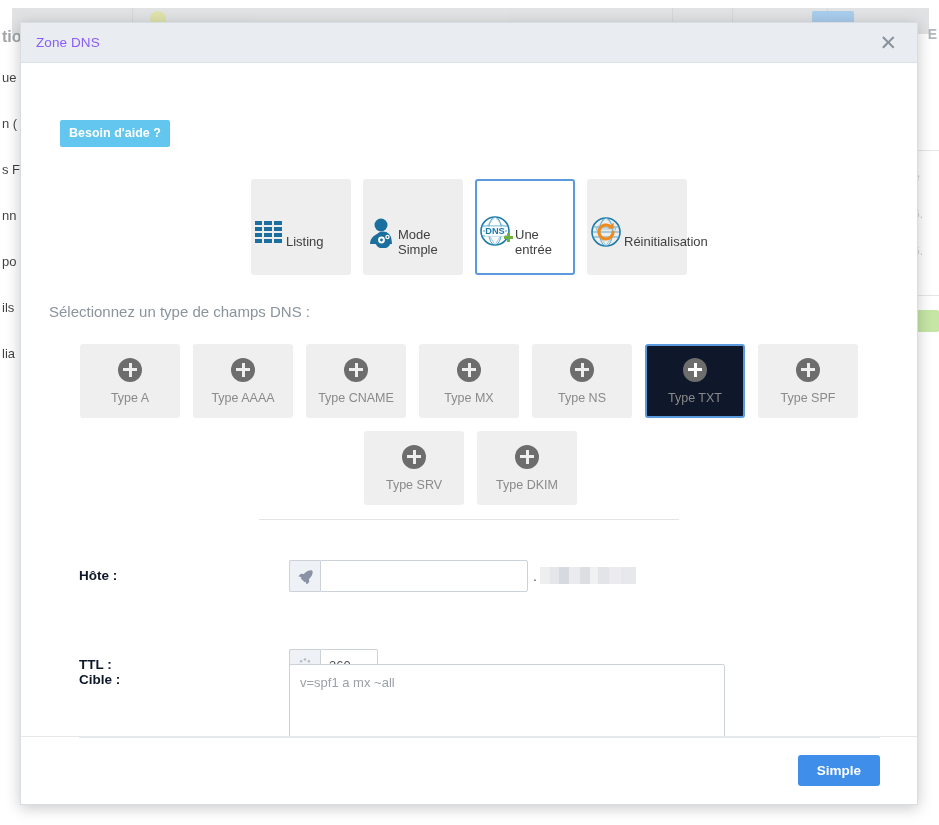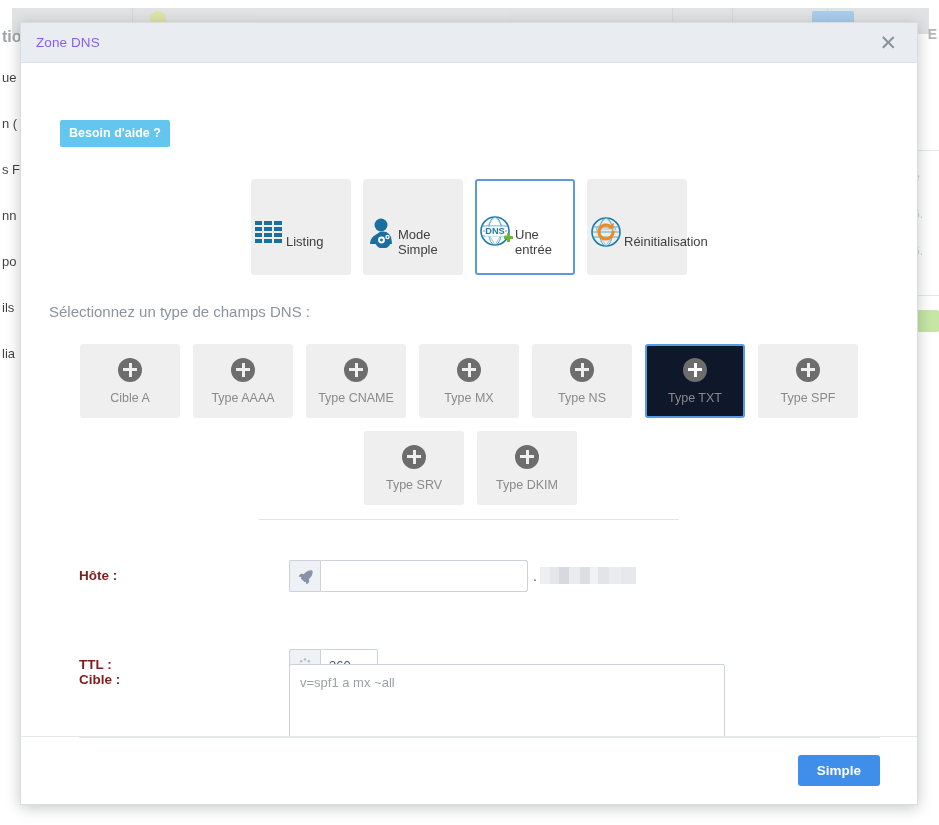--- a/index.html
+++ b/index.html
@@ -182,21 +182,21 @@
   
   .form-divider {
     position: absolute; left: 238px; top: 456px; width: 420px; height: 1px;
     background: #e2e5e8;
   }
 
   
   .form-row { position: absolute; display: flex; align-items: flex-start; }
   .form-label {
     width: 210px;
-    font-size: 13.5px; font-weight: bold; color: #7f1d1d;
+    font-size: 13.5px; font-weight: bold; color: #0f172a;
     padding-top: 8px;
   }
   .row-host { left: 58px; top: 497px; }
   .row-ttl  { left: 58px; top: 574px; margin-top: 12px; }
   .row-cible{ left: 58px; top: 601px; }
 
   .input-group { display: flex; align-items: stretch; }
   .ig-addon {
     width: 31px;
     background: #eef1f5;
@@ -394,21 +394,21 @@
         <span class="lbl">Réinitialisation</span>
       </div>
 
     </div>
 
     <div class="select-label">Sélectionnez un type de champs DNS :</div>
 
     <div class="type-row row1">
       <div class="type-card">
         <span class="plus-circle"></span>
-        <span class="lbl">Cible A</span>
+        <span class="lbl">Type A</span>
       </div>
       <div class="type-card">
         <span class="plus-circle"></span>
         <span class="lbl">Type AAAA</span>
       </div>
       <div class="type-card">
         <span class="plus-circle"></span>
         <span class="lbl">Type CNAME</span>
       </div>
       <div class="type-card">

